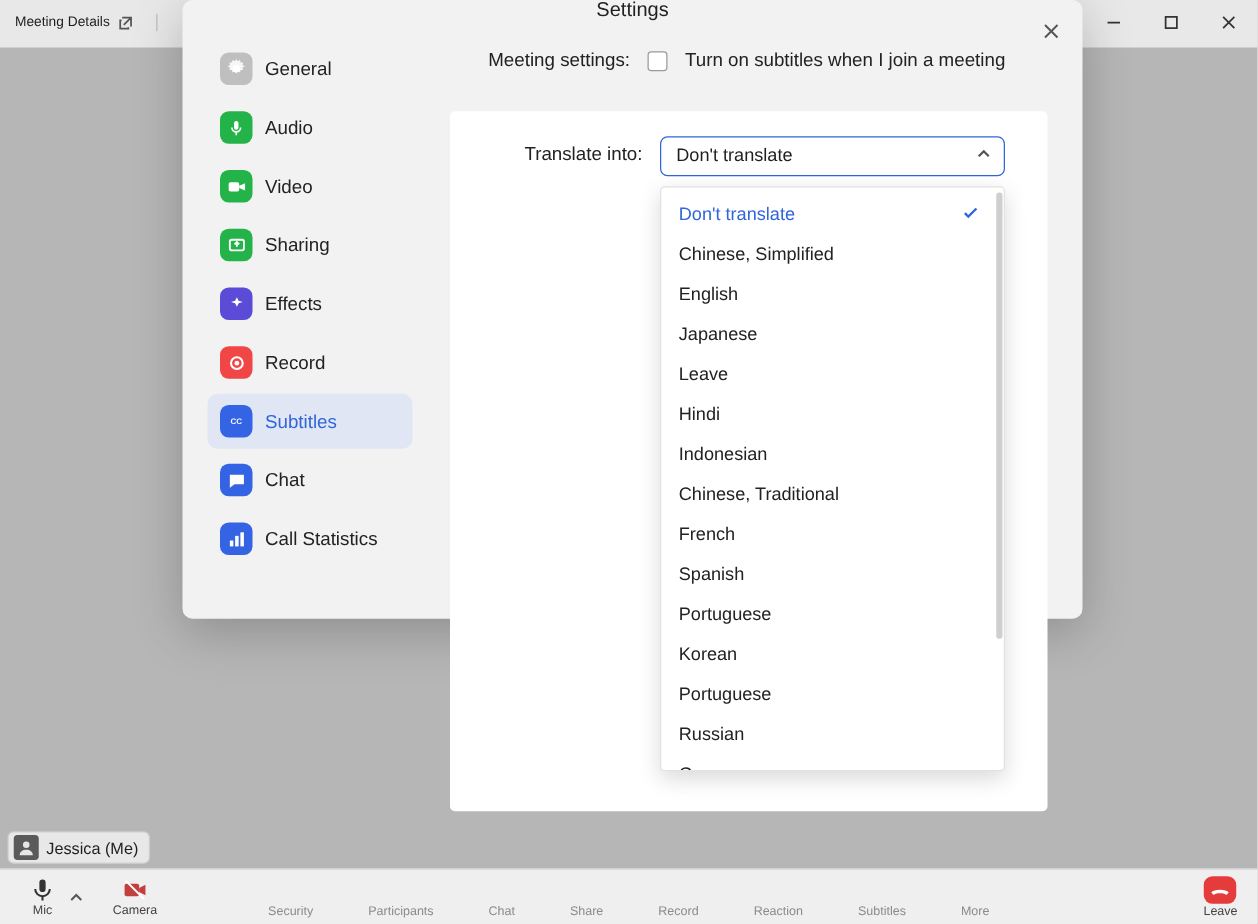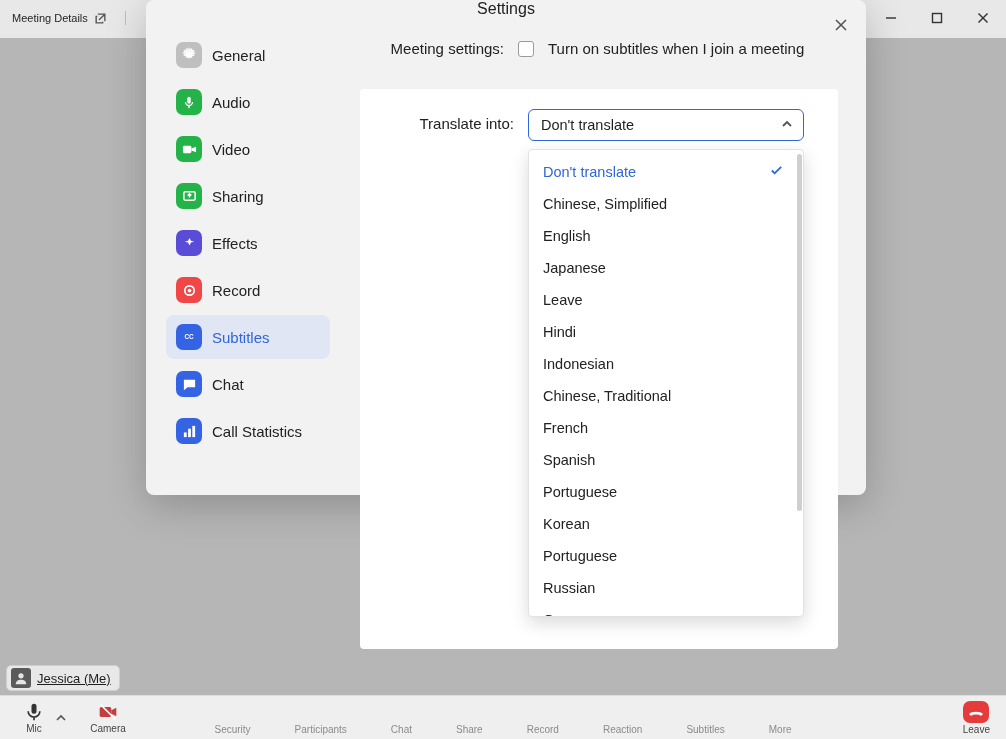--- a/index.html
+++ b/index.html
@@ -17,21 +17,21 @@
   .vertical-sep { width: 1px; height: 14px; background: #bcbcbc; margin: 0 6px; }
 
   
   .meeting-canvas { position: absolute; top: 38px; left: 0; right: 0; bottom: 44px; background: #b6b6b7; }
 
   
   .self-pill { position: absolute; left: 6px; bottom: 48px; display: flex; align-items: center; gap: 6px;
                background: #e8e8e8; border: 1px solid #cfcfcf; border-radius: 5px; padding: 2px 8px 2px 4px; }
   .avatar-square { width: 20px; height: 20px; border-radius: 3px; background: #5a5a5a; display: flex; align-items: center; justify-content: center; }
   .avatar-square svg { width: 14px; height: 14px; fill: #e5e5e5; }
-  .self-name { font-size: 13px; color: #1f1f1f; text-decoration: underline; }
+  .self-name { font-size: 13px; color: #1f1f1f; }
 
   
   .bottombar { position: absolute; left: 0; right: 0; bottom: 0; height: 44px; background: #efeff0; border-top: 1px solid #dcdcdc;
                display: flex; align-items: center; }
   .toolbar-left { display: flex; align-items: flex-end; gap: 2px; margin-left: 14px; }
   .toolbar-item { width: 60px; display: flex; flex-direction: column; align-items: center; justify-content: flex-end; gap: 1px; }
   .toolbar-item .lbl { font-size: 10px; color: #444; }
   .toolbar-item svg { width: 22px; height: 20px; }
   .mic-group { display: flex; align-items: center; gap: 0; }
   .mic-chevron { width: 14px; height: 14px; display: inline-flex; align-items: center; justify-content: center; margin-right: 8px; }

